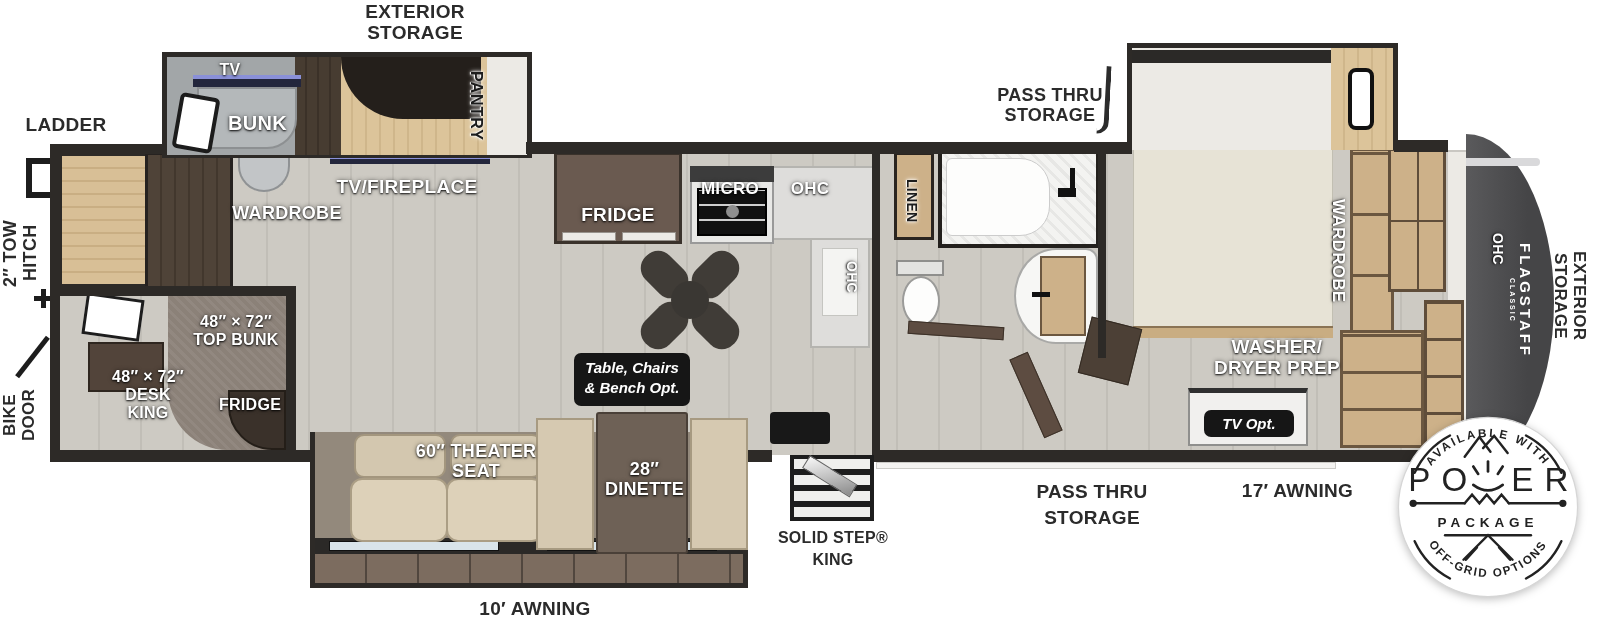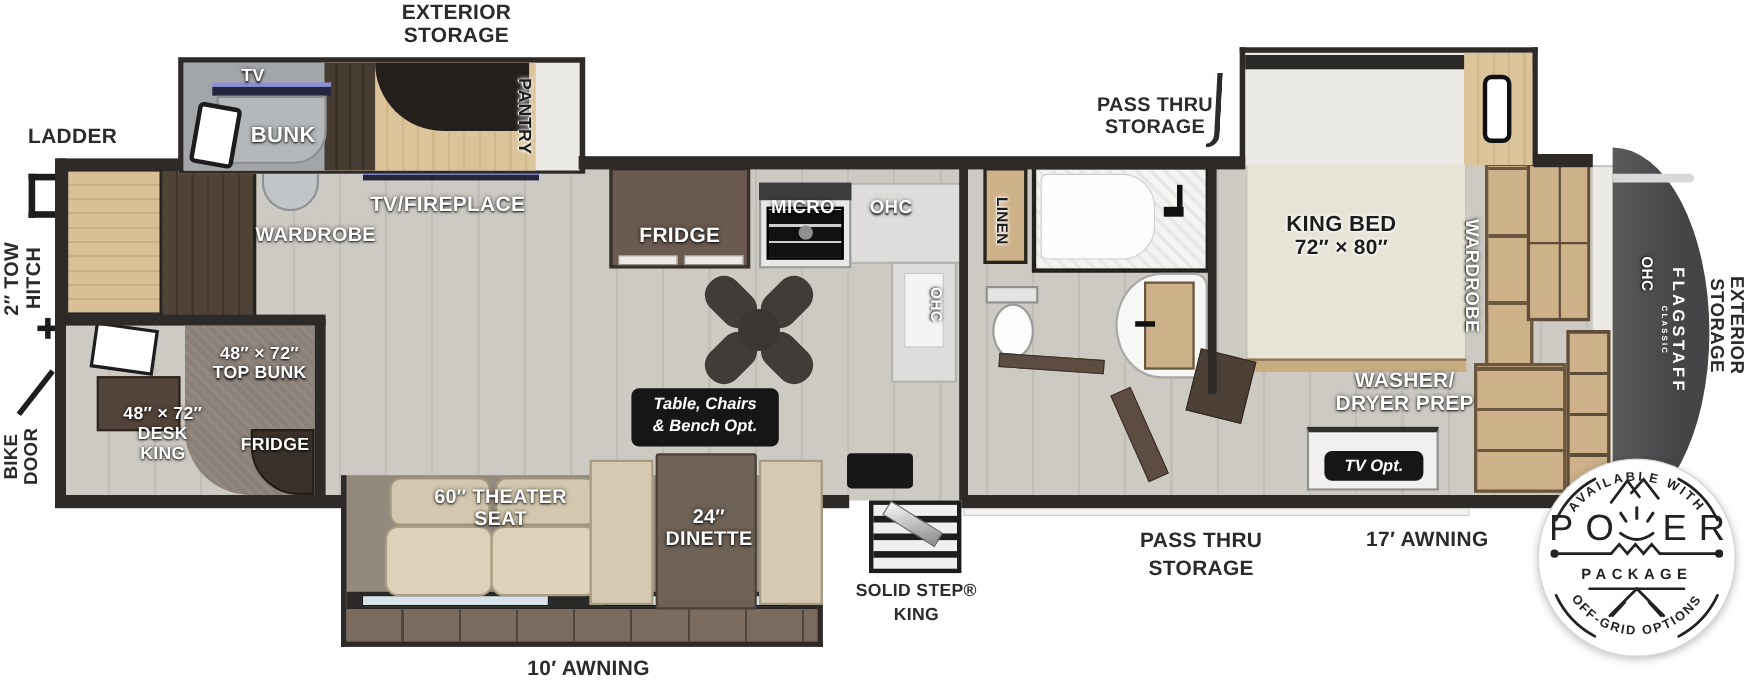--- a/index.html
+++ b/index.html
@@ -175,59 +175,55 @@
     <span>48″ × 72″</span>
       <span>DESK</span>
       <span>KING</span>
   </div>
   <div class="lbl lw" style="left:206px;top:396px;width:88px;font-size:16px">FRIDGE</div>
 
   <div class="lbl lw" style="left:558px;top:204px;width:120px;font-size:19px">FRIDGE</div>
   <div class="lbl lw" style="left:690px;top:179px;width:80px;font-size:17px">MICRO</div>
   <div class="lbl lw" style="left:782px;top:179px;width:56px;font-size:17px">OHC</div>
   <div class="lbl lw v-cw" style="left:843px;top:248px;height:58px;font-size:14px">OHC</div>
-  <div class="pill" style="left:574px;top:353px;width:134px;height:48px;font-size:15px;line-height:1.35;padding-top:5px">
+  <div class="pill" style="left:574px;top:353px;width:116px;height:48px;font-size:15px;line-height:1.35;padding-top:5px">
     <span style="display:block">Table, Chairs</span>
       <span style="display:block">&amp; Bench Opt.</span>
   </div>
 
   <div class="lbl lg v-cw" style="left:903px;top:165px;height:72px;font-size:14px">LINEN</div>
 
   <div class="lbl" style="left:975px;top:85px;width:150px;font-size:18px">
     <span>PASS THRU</span>
       <span>STORAGE</span>
   </div>
 
-  <div class="lbl lg" style="left:1142px;top:193px;width:155px;font-size:20px">
-    <span>KING BED</span>
-      <span style="font-size:19px">72″ × 80″</span>
-  </div>
   <div class="lbl lw v-cw" style="left:1329px;top:183px;height:135px;font-size:17px">WARDROBE</div>
   <div class="lbl lw" style="left:1192px;top:336px;width:170px;font-size:19px">
     <span>WASHER/</span>
       <span>DRYER PREP</span>
   </div>
   <div class="pill" style="left:1204px;top:410px;width:90px;height:27px;font-size:15px;line-height:27px">TV Opt.</div>
 
   <div class="lbl lw v-cw" style="left:1489px;top:222px;height:55px;font-size:14px;z-index:7">OHC</div>
   <div class="lbl v-cw" style="left:1508px;top:228px;height:145px;color:#fff;z-index:7;letter-spacing:3px">
     <span style="font-size:15px">FLAGSTAFF</span>
       <span style="font-size:7px;letter-spacing:2px">CLASSIC</span>
   </div>
   <div class="lbl v-cw" style="left:1551px;top:232px;height:128px;font-size:17px">
     <span>EXTERIOR</span>
       <span>STORAGE</span>
   </div>
 
-  <div class="lbl lw" style="left:365px;top:441px;width:180px;font-size:18px">
+  <div class="lbl lw" style="left:386px;top:441px;width:180px;font-size:18px">
     <span>60″ THEATER</span>
       <span>SEAT</span>
   </div>
   <div class="lbl lw" style="left:592px;top:459px;width:105px;font-size:18px">
-    <span>24″</span>
+    <span>28″</span>
       <span>DINETTE</span>
   </div>
 
   <div class="lbl" style="left:455px;top:598px;width:160px;font-size:19px">10′ AWNING</div>
   <div class="lbl" style="left:753px;top:527px;width:160px;font-size:16px;line-height:1.4">
     <span>SOLID STEP®</span>
       <span>KING</span>
   </div>
   <div class="lbl" style="left:1012px;top:479px;width:160px;font-size:19px;line-height:1.35">
     <span>PASS THRU</span>

